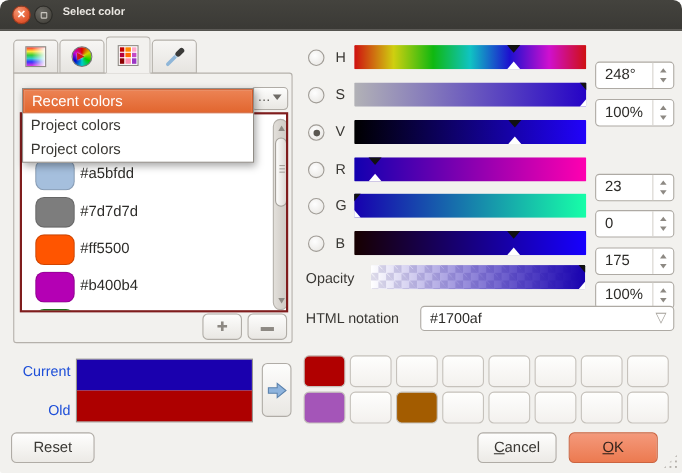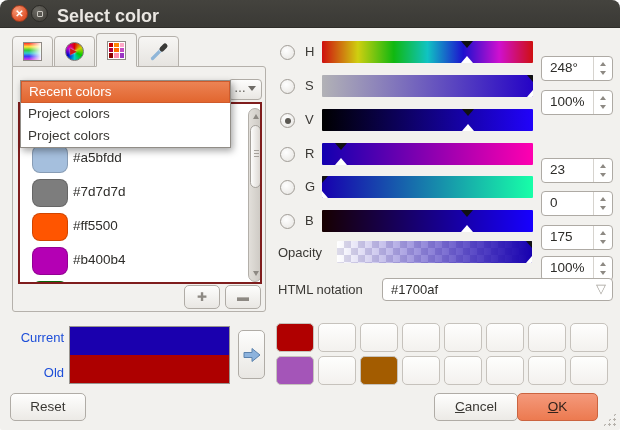--- a/index.html
+++ b/index.html
@@ -4,21 +4,21 @@
 <style>
   html,body{margin:0;padding:0;background:#ffffff;font-family:"Liberation Sans",sans-serif;}
   *{box-sizing:border-box;}
   .window{position:relative;width:620px;height:430px;background:#f2f1ee;border-radius:8px 8px 2px 2px;overflow:hidden;font-size:13px;color:#3a3834;}
   
   .titlebar{position:absolute;left:0;top:0;width:620px;height:28px;background:linear-gradient(#44433e,#3a3935);border-bottom:1px solid #2e2d29;}
   .wbtn{position:absolute;top:5px;width:17px;height:17px;border-radius:50%;cursor:pointer;}
   .wbtn.close{left:11px;background:radial-gradient(circle at 35% 30%,#f79b77,#e2572f 65%,#c84a26);border:1px solid #9e3a1d;color:#fff;font-size:10px;line-height:15px;text-align:center;font-weight:bold;}
   .wbtn.max{left:31px;background:radial-gradient(circle at 35% 30%,#6b6963,#4a4842 70%);border:1px solid #2c2b27;}
   .wbtn.max .sq{position:absolute;left:4.5px;top:4.5px;width:6px;height:6px;border:1.5px solid #c9c6bf;border-radius:1px;}
-  .wtitle{position:absolute;left:57px;top:6px;font-weight:bold;color:#e9e6e1;font-size:18px;}
+  .wtitle{position:absolute;left:57px;top:6px;font-weight:bold;color:#e9e6e1;font-size:10px;}
   
   .tab{position:absolute;top:36px;width:41px;height:31px;background:linear-gradient(#f7f6f4,#e6e4e0);border:1px solid #b5b1ab;border-radius:4px 4px 0 0;display:flex;align-items:center;justify-content:center;cursor:pointer;}
   .tab.active{top:33px;height:34px;background:#f2f1ee;border-bottom:1px solid #f2f1ee;z-index:3;}
   .icon-ramp{width:19px;height:19px;border:1px solid #8e8a84;background:linear-gradient(to right,rgba(255,255,255,0) 30%,rgba(255,255,255,.95)),linear-gradient(#ff2b2b,#ffe43a 22%,#35cc35 42%,#2fc9c9 60%,#3535ff 78%,#e03ae0);}
   .icon-wheel{width:19px;height:19px;border-radius:50%;background:conic-gradient(#d00,#d0d000,#0c0,#0cc,#00c,#c0c,#d00);position:relative;border:1px solid #777;}
   .icon-wheel::after{content:"▶";position:absolute;left:4px;top:2.5px;font-size:9px;color:#d01818;text-shadow:0 0 2px #fff;}
   .icon-swatchgrid{width:19px;height:19px;border:1px solid #8e8a84;background:#fff;display:grid;grid-template-columns:1fr 1fr 1fr;grid-template-rows:1fr 1fr 1fr;gap:1px;padding:1px;}
   .icon-swatchgrid i{display:block;}
   .icon-swatchgrid i:nth-child(1){background:#c40000;}.icon-swatchgrid i:nth-child(2){background:#ff8800;}
   .icon-swatchgrid i:nth-child(3){background:#ffa8c8;}.icon-swatchgrid i:nth-child(4){background:#b3003e;}
@@ -318,17 +318,17 @@
   <div class="gcell" style="left: 276px; top: 356px; background: rgb(164, 85, 184);"></div>
   <div class="gcell" style="left:318px;top:356px"></div>
   <div class="gcell" style="left: 360px; top: 356px; background: rgb(163, 92, 0);"></div>
   <div class="gcell" style="left:402px;top:356px"></div>
   <div class="gcell" style="left:444px;top:356px"></div>
   <div class="gcell" style="left:486px;top:356px"></div>
   <div class="gcell" style="left:528px;top:356px"></div>
   <div class="gcell" style="left:570px;top:356px"></div>
 
   <div class="btn" style="left:10px;top:393px;width:76px">Reset</div>
-  <div class="btn" style="left:434px;top:393px;width:84px"><span class="mn">C</span><span>ancel</span></div>
+  <div class="btn" style="left:434px;top:393px;width:72px"><span class="mn">C</span><span>ancel</span></div>
   <div class="btn ok" style="left:517px;top:393px;width:81px"><span class="mn">O</span><span>K</span></div>
 
   <div class="grip"></div>
 </div>
 
 </body></html>

